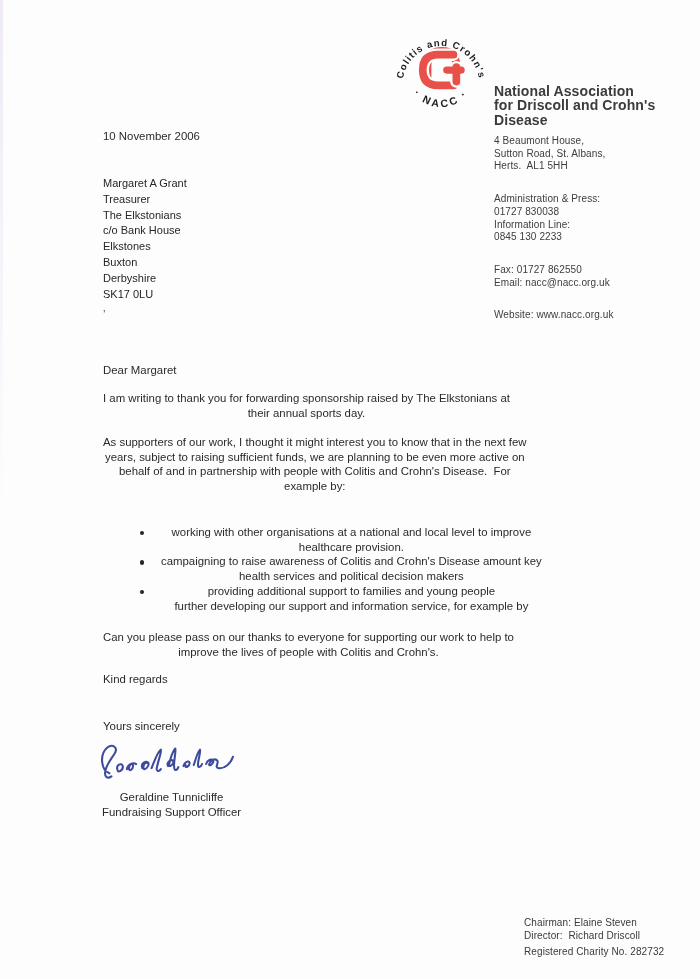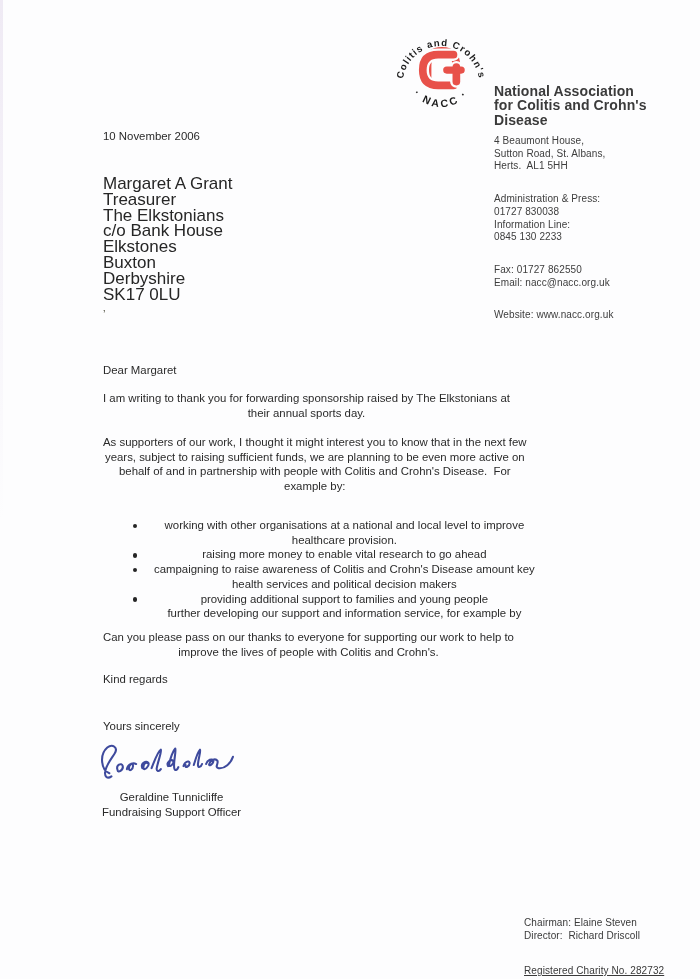--- a/index.html
+++ b/index.html
@@ -10,39 +10,39 @@
   .line{white-space:pre;}
   
   .logo{position:absolute;left:393px;top:23px;width:96px;height:96px;}
   .org-title{position:absolute;left:494px;top:44px;font-size:14px;font-weight:700;
              color:#3b3b3b;line-height:14.3px;letter-spacing:.1px;margin-top:40px;}
   .org-col{position:absolute;left:494px;top:115px;font-size:10px;color:#3d3d3d;
            line-height:12.7px;letter-spacing:.1px;}
   .org-col .grp{margin-bottom:6px;margin-top:20px;}
   
   .date{position:absolute;left:103px;top:129px;font-size:11.6px;}
-  .recipient{position:absolute;left:103px;top:176px;font-size:17px;line-height:15.8px;}
+  .recipient{position:absolute;left:103px;top:176px;font-size:11px;line-height:15.8px;}
   .stray{position:absolute;left:103px;top:308px;font-size:11px;color:#4a4a3a;}
   .body-text{font-size:11.4px;line-height:14.7px;color:#2a2a2a;text-align:center;}
   .salutation{position:absolute;left:103px;top:363px;}
   .para1{position:absolute;left:103px;top:391px;}
   .para2{position:absolute;left:103px;top:435px;}
-  .bullets{position:absolute;left:103px;top:510px;margin:8px;padding:0;}
+  .bullets{position:absolute;left:103px;top:510px;margin:15px;padding:0;}
   .bullets li{list-style:none;position:relative;padding-left:43px;}
   .bullets li::before{content:"";position:absolute;left:22px;top:5.8px;width:4.4px;height:4.4px;
                       border-radius:50%;background:#252525;}
   .para3{position:absolute;left:103px;top:630px;}
   .regards{position:absolute;left:103px;top:672px;}
   .signoff{position:absolute;left:103px;top:719px;}
   .signature{position:absolute;left:97px;top:741px;width:138px;height:44px;}
   .sender{position:absolute;left:102px;top:790px;}
   
   .footer{position:absolute;left:524px;top:916px;font-size:10px;color:#3a3a3a;
           line-height:13px;letter-spacing:.1px;}
-  .footer .charity{margin-top:22px;text-decoration:underline;}
+  .footer .charity{margin-top:3px;}
 </style>
 </head>
 <body>
 
 <div class="scan-edge"></div>
 
 <svg class="logo" viewBox="0 0 100 100" aria-hidden="false">
   <defs>
     <path id="arcT" d="M 10,64 A 40,40 0 1 1 90,64"></path>
     <path id="arcB" d="M 15,60 A 36,36 0 0 0 85,60"></path>
@@ -58,21 +58,21 @@
     <path d="M63,33 H47 Q31,33 31,49 Q31,65 47,65 H63" stroke="#fdfdfe" stroke-width="13"></path>
     <path d="M63,33 H47 Q31,33 31,49 Q31,65 47,65 H63"></path>
     <path d="M66,46 V61" stroke="#fdfdfe" stroke-width="13"></path>
     <path d="M66,46 V61"></path>
     <path d="M56,49 H71" stroke-width="7.5"></path>
   </g>
 </svg>
 
 <div class="org-title">
     <div class="line">National Association</div>
-    <div class="line">for Colitis and Crohn's</div>
+    <div class="line">for Driscoll and Crohn's</div>
     <div class="line">Disease</div>
   </div>
 
 <div class="org-col">
   <div class="grp">
       <div class="line">4 Beaumont House,</div>
       <div class="line">Sutton Road, St. Albans,</div>
       <div class="line">Herts.  AL1 5HH</div>
     </div>
   <div class="grp">
@@ -118,23 +118,20 @@
     <div class="line">behalf of and in partnership with people with Colitis and Crohn's Disease.  For</div>
     <div class="line">example by:</div>
   </div>
 
 <ul class="bullets body-text">
     <li>
       <div class="line">working with other organisations at a national and local level to improve</div>
       <div class="line">healthcare provision.</div>
     </li>
     <li>
-      <div class="line">raising more money to enable vital research to go ahead</div>
-    </li>
-    <li>
       <div class="line">campaigning to raise awareness of Colitis and Crohn's Disease amount key</div>
       <div class="line">health services and political decision makers</div>
     </li>
     <li>
       <div class="line">providing additional support to families and young people</div>
       <div class="line">further developing our support and information service, for example by</div>
     </li>
   </ul>
 
 <div class="para3 body-text">

